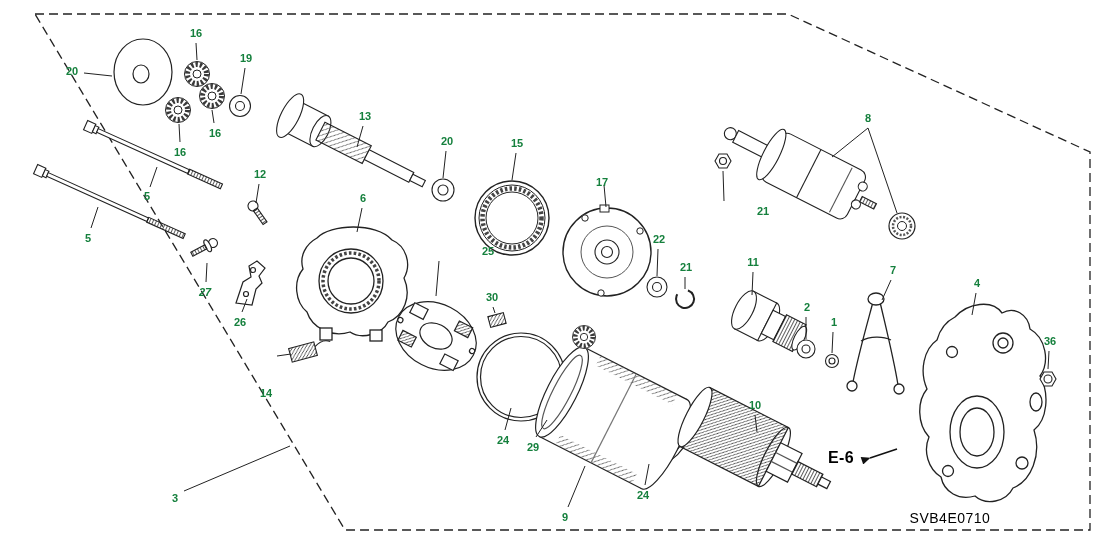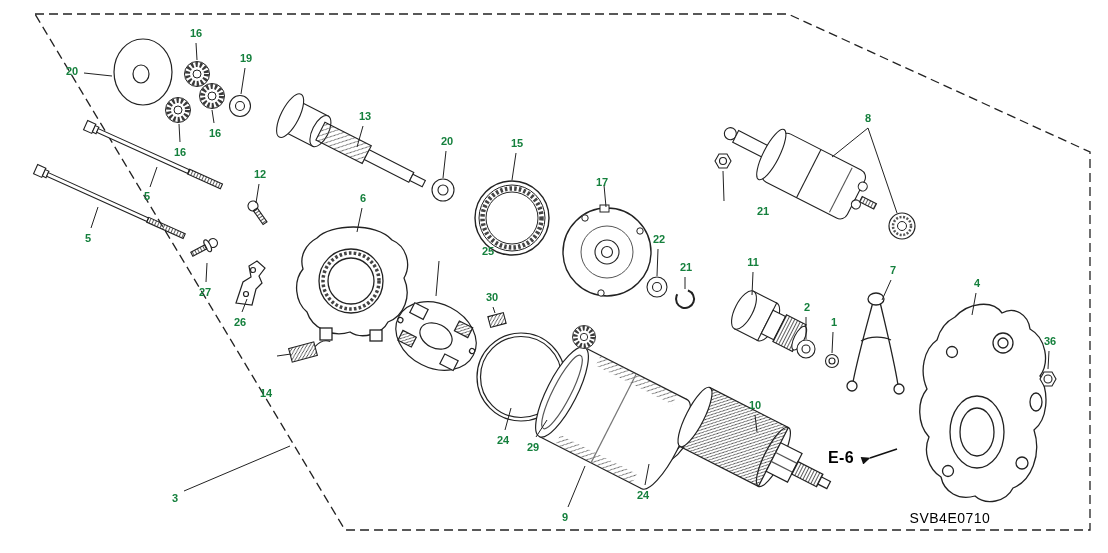--- a/index.html
+++ b/index.html
@@ -330,21 +330,21 @@
       <span class="callout" style="left: 686px; top: 267px;">21</span>
       <span class="callout" style="left: 753px; top: 262px;">11</span>
       <span class="callout" style="left: 807px; top: 307px;">2</span>
       <span class="callout" style="left: 834px; top: 322px;">1</span>
       <span class="callout" style="left: 893px; top: 270px;">7</span>
       <span class="callout" style="left: 977px; top: 283px;">4</span>
       <span class="callout" style="left: 1050px; top: 341px;">36</span>
       <span class="callout" style="left: 260px; top: 174px;">12</span>
       <span class="callout" style="left: 147px; top: 196px;">5</span>
       <span class="callout" style="left: 88px; top: 238px;">5</span>
-      <span class="callout" style="left: 205px; top: 292px;">27</span>
+      <span class="callout" style="left: 205px; top: 292px; font-style: italic;">27</span>
       <span class="callout" style="left: 240px; top: 322px;">26</span>
       <span class="callout" style="left: 363px; top: 198px;">6</span>
       <span class="callout" style="left: 266px; top: 357px; margin-top: 36px;">14</span>
       <span class="callout" style="left: 440px; top: 251px; margin-left: 48px;">25</span>
       <span class="callout" style="left: 492px; top: 297px;">30</span>
       <span class="callout" style="left: 503px; top: 440px;">24</span>
       <span class="callout" style="left: 533px; top: 447px;">29</span>
       <span class="callout" style="left: 565px; top: 517px;">9</span>
       <span class="callout" style="left: 643px; top: 495px;">24</span>
       <span class="callout" style="left: 755px; top: 405px;">10</span>

